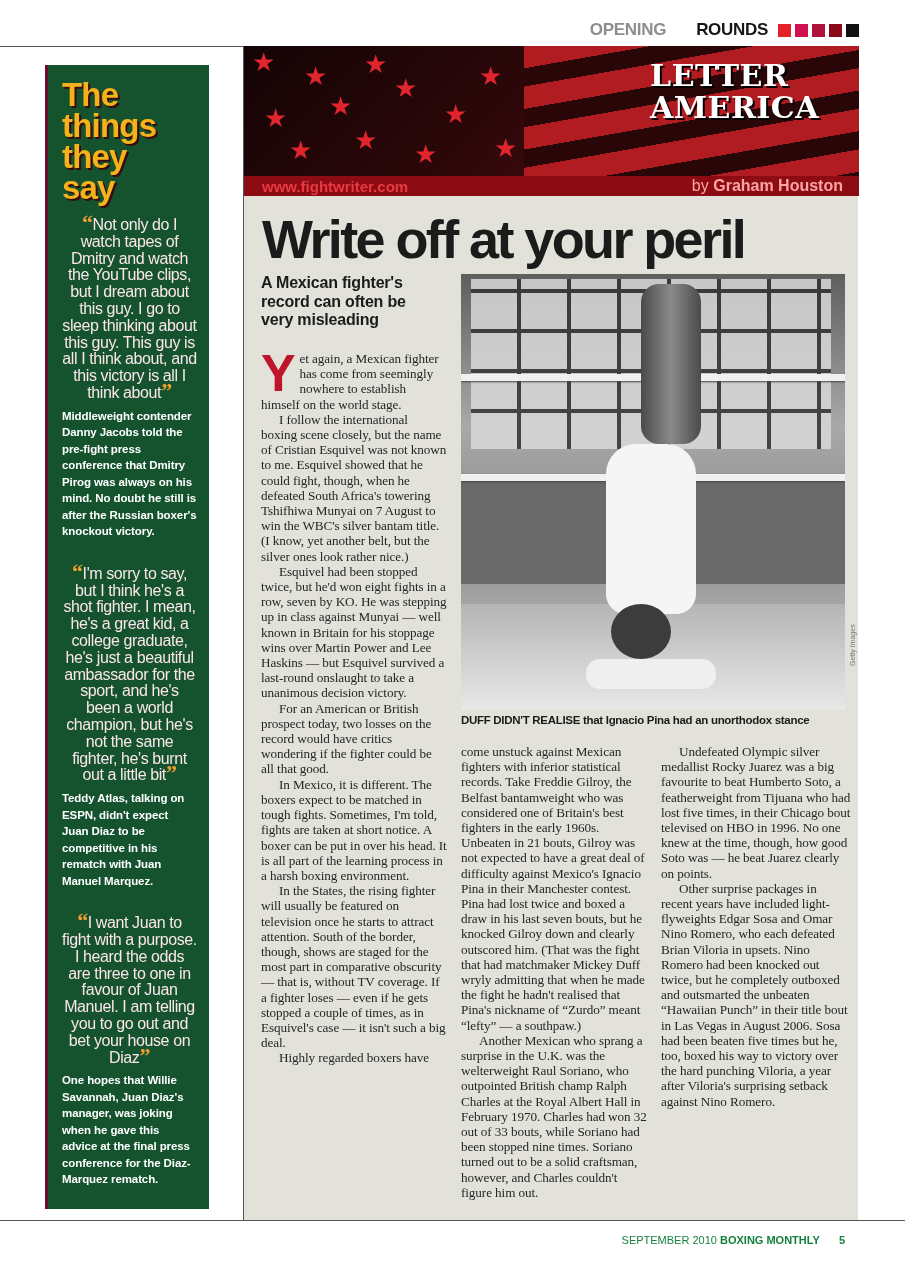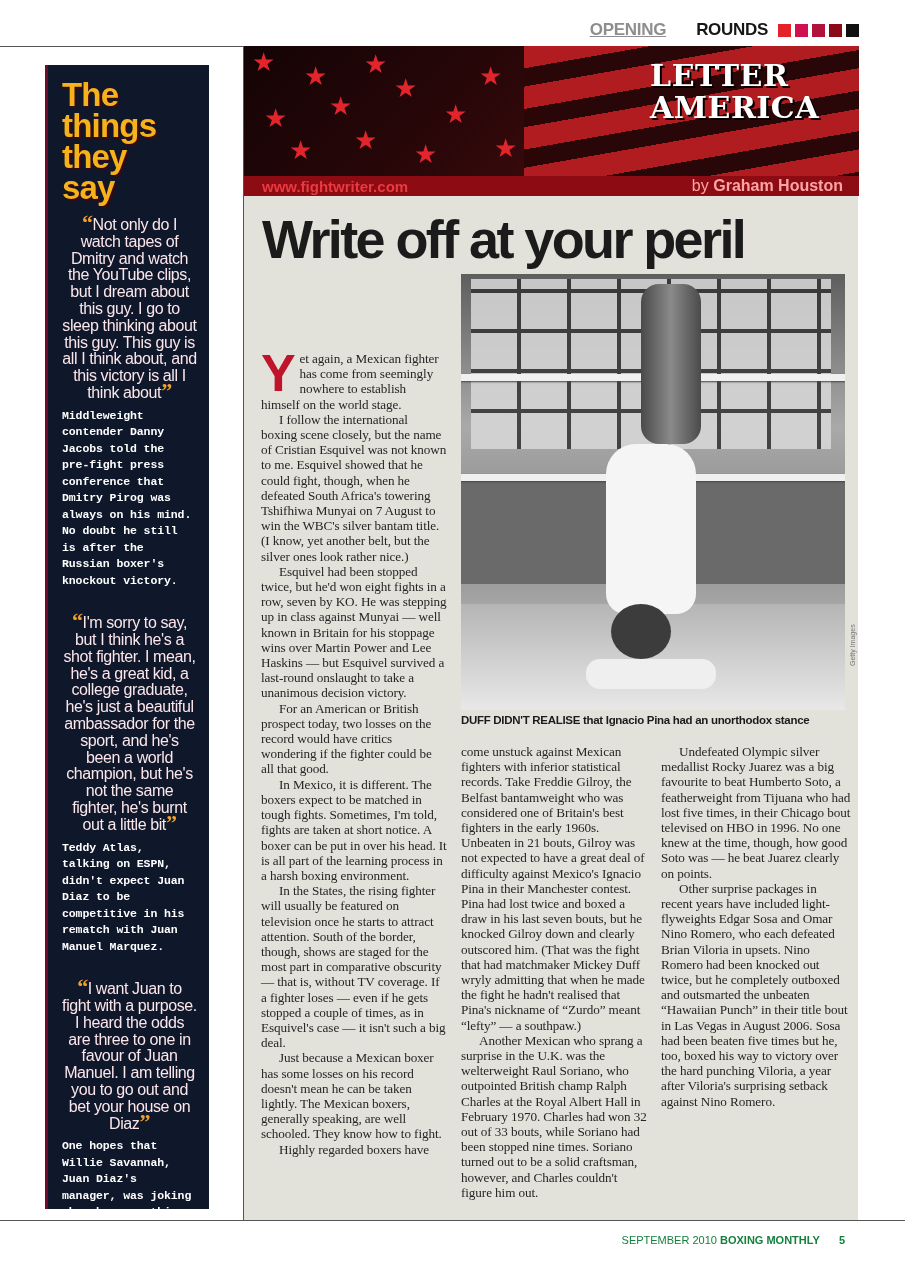--- a/index.html
+++ b/index.html
@@ -1,32 +1,32 @@
 <!DOCTYPE html>
 <html><head>
 <meta charset="utf-8">
 <style>
   * { box-sizing: border-box; margin: 0; padding: 0; }
   html, body { width: 905px; height: 1280px; background: #ffffff; overflow: hidden; }
   body { position: relative; font-family: "Liberation Serif", serif; color: #1a1a1a; }
 
   
   .section-head { position: absolute; top: 20px; right: 46px; display: flex; align-items: center; gap: 6px; font-family: "Liberation Sans", sans-serif; font-weight: 900; font-size: 17px; letter-spacing: -0.3px; }
-  .section-head .grey { color: #8e8e8e; text-decoration: underline; }
+  .section-head .grey { color: #8e8e8e; }
   .section-head .dark { color: #161616; margin-left: 24px; }
   .swatches { display: flex; gap: 4px; margin-left: 4px; }
   .swatches span { width: 13px; height: 13px; display: block; }
   .top-rule { position: absolute; top: 46px; left: 0; width: 243px; height: 1px; background: #555; }
 
   
-  .sidebar { position: absolute; left: 45px; top: 65px; width: 164px; height: 1144px; background: #0f172a; padding: 14px 12px 0 14px; border-left: 3px solid #6d0c27; }
+  .sidebar { position: absolute; left: 45px; top: 65px; width: 164px; height: 1144px; background: #14532d; padding: 14px 12px 0 14px; border-left: 3px solid #6d0c27; }
   .sidebar-title { font-family: "Liberation Sans", sans-serif; font-weight: 900; font-size: 33px; line-height: 31px; color: #f6b21a; text-shadow: 2px 2px 0 #3a0a12; letter-spacing: -0.8px; margin-bottom: 14px; }
   .quote { font-family: "Liberation Sans", sans-serif; color: #fbe6ea; font-size: 16px; line-height: 16.8px; letter-spacing: -0.4px; text-align: center; }
   .quote .qmark { color: #f2a02c; font-weight: 900; font-size: 22px; line-height: 10px; font-family: "Liberation Serif", serif; }
-  .attrib { font-family: Liberation Mono, monospace; font-weight: 700; color: #ffffff; font-size: 11.5px; line-height: 16.5px; margin-top: 6px; letter-spacing: -0.1px; }
+  .attrib { font-family: Liberation Sans, sans-serif; font-weight: 700; color: #ffffff; font-size: 11.5px; line-height: 16.5px; margin-top: 6px; letter-spacing: -0.1px; }
   .q-block { margin-bottom: 26px; }
 
   
   .main { position: absolute; left: 243px; top: 46px; width: 615px; height: 1174px; background: #e2e1da; border-left: 1px solid #555; }
   .banner { position: relative; width: 615px; height: 130px; background: #1a0607; overflow: hidden; }
   .flag-stripes { position: absolute; left: 280px; top: 0; width: 335px; height: 130px;
     background: repeating-linear-gradient(170deg, #b81d22 0 22px, #2a0607 22px 40px); opacity: 0.95; }
   .flag-stars { position: absolute; left: 0; top: 0; width: 300px; height: 130px; background: linear-gradient(135deg, #140405, #2b0709 70%, #3a0a0c); }
   .star { position: absolute; color: #e0262c; font-size: 26px; line-height: 1; }
   .banner-title { position: absolute; right: 40px; top: 14px; font-family: "DejaVu Serif", serif; font-weight: 700; color: #ffffff; font-size: 30px; line-height: 32px; letter-spacing: 0.5px; text-shadow: 2px 2px 0 #000; }
@@ -132,20 +132,21 @@
       <div>LETTER</div>
       <div>AMERICA</div>
     </div>
   </div>
   <div class="banner-bar">
     <span class="banner-url">www.fightwriter.com</span>
     <span class="banner-by"><span>by</span> <b>Graham Houston</b></span>
   </div>
 
   <h1 class="headline">Write off at your peril</h1>
+  <div class="standfirst">A Mexican fighter's record can often be very misleading</div>
 
   <div class="photo">
     <div class="window"></div>
     <div class="wall"></div>
     <div class="rope" style="top:100px"></div>
     <div class="rope" style="top:200px"></div>
     <div class="floor"></div>
     <div class="fighter-legs"></div>
     <div class="fighter-body"></div>
     <div class="pillow"></div>
@@ -154,21 +155,20 @@
   <div class="credit">Getty Images</div>
   <div class="caption"><span>DUFF DIDN'T REALISE</span><span> that Ignacio Pina had an unorthodox stance</span></div>
 
   <div class="col col1">
     <p class="noind"><span class="dropcap">Y</span><span>et again, a Mexican fighter has come from seemingly nowhere to establish himself on the world stage.</span></p>
     <p>I follow the international boxing scene closely, but the name of Cristian Esquivel was not known to me. Esquivel showed that he could fight, though, when he defeated South Africa's towering Tshifhiwa Munyai on 7 August to win the WBC's silver bantam title. (I know, yet another belt, but the silver ones look rather nice.)</p>
     <p>Esquivel had been stopped twice, but he'd won eight fights in a row, seven by KO. He was stepping up in class against Munyai — well known in Britain for his stoppage wins over Martin Power and Lee Haskins — but Esquivel survived a last-round onslaught to take a unanimous decision victory.</p>
     <p>For an American or British prospect today, two losses on the record would have critics wondering if the fighter could be all that good.</p>
     <p>In Mexico, it is different. The boxers expect to be matched in tough fights. Sometimes, I'm told, fights are taken at short notice. A boxer can be put in over his head. It is all part of the learning process in a harsh boxing environment.</p>
     <p>In the States, the rising fighter will usually be featured on television once he starts to attract attention. South of the border, though, shows are staged for the most part in comparative obscurity — that is, without TV coverage. If a fighter loses — even if he gets stopped a couple of times, as in Esquivel's case — it isn't such a big deal.</p>
-    <p>Just because a Mexican boxer has some losses on his record doesn't mean he can be taken lightly. The Mexican boxers, generally speaking, are well schooled. They know how to fight.</p>
     <p>Highly regarded boxers have</p>
   </div>
 
   <div class="col col2">
     <p class="noind">come unstuck against Mexican fighters with inferior statistical records. Take Freddie Gilroy, the Belfast bantamweight who was considered one of Britain's best fighters in the early 1960s. Unbeaten in 21 bouts, Gilroy was not expected to have a great deal of difficulty against Mexico's Ignacio Pina in their Manchester contest. Pina had lost twice and boxed a draw in his last seven bouts, but he knocked Gilroy down and clearly outscored him. (That was the fight that had matchmaker Mickey Duff wryly admitting that when he made the fight he hadn't realised that Pina's nickname of “Zurdo” meant “lefty” — a southpaw.)</p>
     <p>Another Mexican who sprang a surprise in the U.K. was the welterweight Raul Soriano, who outpointed British champ Ralph Charles at the Royal Albert Hall in February 1970. Charles had won 32 out of 33 bouts, while Soriano had been stopped nine times. Soriano turned out to be a solid craftsman, however, and Charles couldn't figure him out.</p>
   </div>
 
   <div class="col col3">
     <p>Undefeated Olympic silver medallist Rocky Juarez was a big favourite to beat Humberto Soto, a featherweight from Tijuana who had lost five times, in their Chicago bout televised on HBO in 1996. No one knew at the time, though, how good Soto was — he beat Juarez clearly on points.</p>

